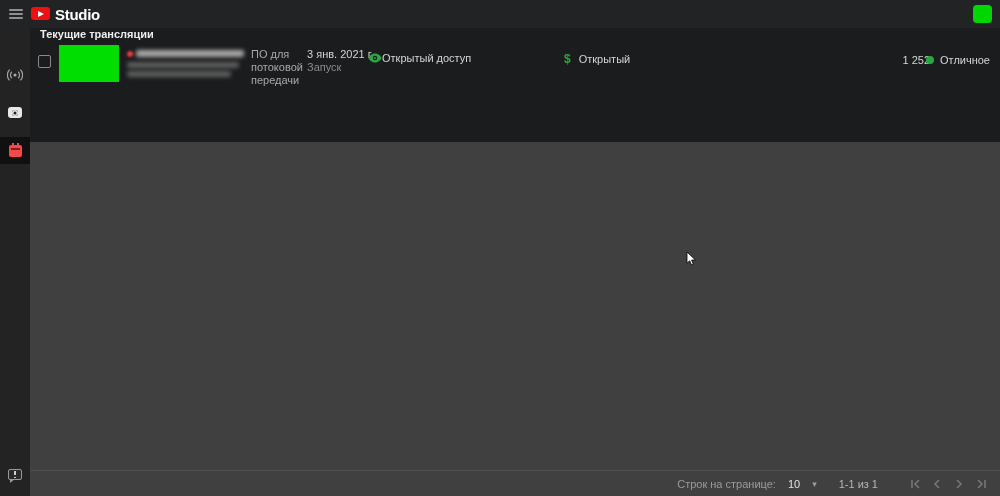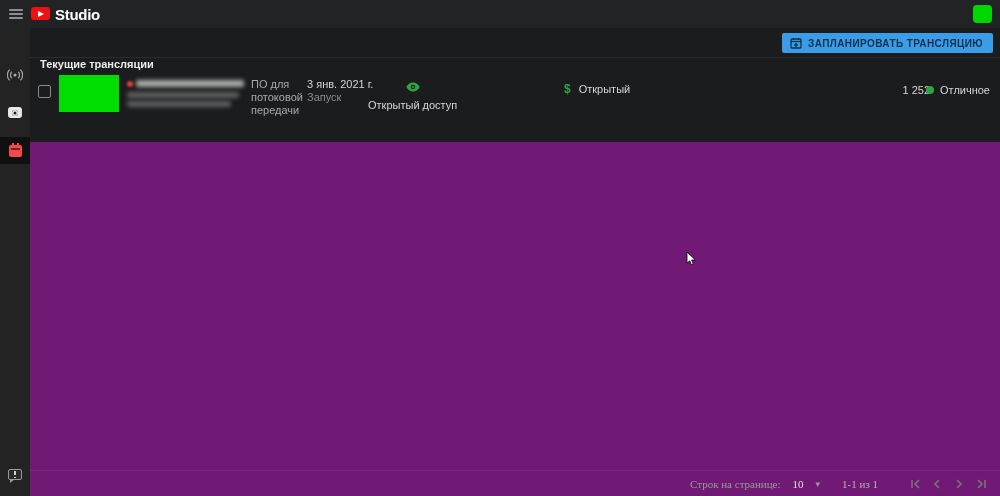--- a/index.html
+++ b/index.html
@@ -1,20 +1,20 @@
 <!DOCTYPE html>
 <html style="--accent-blue: #3b9de8; --accent-green: #2ba640; --thumb-green: #00dd00; --avatar-green: #00d600; --brand-red: #ee1111;"><head>
 <meta charset="utf-8">
 <style>
   * { margin:0; padding:0; box-sizing:border-box; }
   html,body { background:#000; }
   body { font-family:"Liberation Sans", sans-serif; }
   .screen {
     position:relative; width:1000px; height:496px; overflow:hidden;
-    background:#701a75; color:#ddd;
+    background:#404040; color:#ddd;
   }
 
   
   .topbar { position:absolute; left:0; top:0; width:1000px; height:28px; background:#222324; z-index:5; }
   .hamburger { position:absolute; left:9px; top:9px; width:14px; height:10px; display:flex; flex-direction:column; justify-content:space-between; cursor:pointer; }
   .hamburger span { display:block; width:14px; height:2px; background:#8f8f8f; border-radius:1px; }
   .yt-logo { position:absolute; left:31px; top:7px; width:19px; height:13px; background:var(--brand-red,#f00); border-radius:3px; display:flex; align-items:center; justify-content:center; }
   .yt-logo .tri { width:0; height:0; border-left:6px solid #fff; border-top:3.5px solid transparent; border-bottom:3.5px solid transparent; margin-left:1px; }
   .brand { position:absolute; left:55px; top:6px; font-size:15px; font-weight:bold; letter-spacing:-0.3px; color:#fff; }
   .avatar { position:absolute; left:973px; top:5px; width:19px; height:18px; border-radius:4px; background:var(--avatar-green,#00d600); }
@@ -53,29 +53,29 @@
   .title-block { position:absolute; left:97px; top:9px; width:130px; }
   .t-line1 { display:flex; align-items:center; gap:3px; }
   .red-dot { width:6px; height:6px; border-radius:50%; background:#e23d3d; filter:blur(1px); }
   .blur-bar { height:7px; border-radius:2px; background:#c2c2c2; opacity:0.85; filter:blur(2px); }
   .blur-bar.dim { height:6px; background:#8b8b8b; opacity:0.6; }
 
   .cell-type { position:absolute; left:221px; top:7px; width:58px; font-size:11px; line-height:13px; color:#a9a9a9; }
   .cell-date { position:absolute; left:277px; top:7px; font-size:11px; line-height:13px; }
   .cell-date .d1 { color:#d6d6d6; }
   .cell-date .d2 { color:#8a8a8a; }
-  .cell-access { position:absolute; left:338px; top:11px; display:flex; align-items:center; gap:7px; font-size:11px; color:#d6d6d6;flex-direction:column; }
+  .cell-access { position:absolute; left:338px; top:11px; display:flex; align-items:center; font-size:11px; color:#d6d6d6; }
   .cell-monet { position:absolute; left:534px; top:11px; display:flex; align-items:center; gap:8px; font-size:11px; color:#d6d6d6; }
   .dollar { color:var(--accent-green,#2ba640); font-size:12px; font-weight:bold; }
   .cell-viewers { position:absolute; right:70px; top:13px; font-size:11px; color:#d6d6d6; }
   .cell-conn { position:absolute; right:10px; top:13px; display:flex; align-items:center; gap:6px; font-size:11px; color:#d6d6d6; }
   .green-dot { width:8px; height:8px; border-radius:50%; background:var(--accent-green,#2ba640); }
 
   
-  .footer { position:absolute; left:30px; bottom:0; width:970px; height:26px; border-top:1px solid rgba(255,255,255,0.08); display:flex; align-items:center; justify-content:flex-end; font-size:11px; color:#9b9b9b; padding-right:8px;font-family:Liberation Serif, serif; }
+  .footer { position:absolute; left:30px; bottom:0; width:970px; height:26px; border-top:1px solid rgba(255,255,255,0.08); display:flex; align-items:center; justify-content:flex-end; font-size:11px; color:#9b9b9b; padding-right:8px; }
   .rpp-label { margin-right:12px; }
   .rpp-select { display:flex; align-items:center; gap:12px; margin-right:22px; cursor:pointer; }
   .rpp-value { color:#e0e0e0; }
   .caret { color:#9b9b9b; font-size:9px; }
   .range-label { margin-right:26px; color:#b5b5b5;text-align:right; }
   .nav-btn { width:14px; height:14px; margin:0 4px; display:flex; align-items:center; justify-content:center; background:none; border:none; cursor:pointer; padding:0; }
   .nav-btn svg { display:block; }
 
   
   .cursor { position:absolute; left:686px; top:251px; z-index:50; pointer-events:none; }
@@ -116,33 +116,20 @@
     </div>
     <div class="sb-item" style="top:433px">
       <div class="bubble-icon">
           <span class="tail"></span>
         </div>
     </div>
   </div>
 
   <div class="card">
 
-    <div class="toolbar">
-      <button class="schedule-btn">
-        <svg width="12" height="12" viewBox="0 0 12 12">
-          <rect x="1" y="2" width="10" height="9" rx="1" fill="none" stroke="#10304b" stroke-width="1.3"></rect>
-          <line x1="1" y1="4.5" x2="11" y2="4.5" stroke="#10304b" stroke-width="1.3"></line>
-          <line x1="3.5" y1="1" x2="3.5" y2="3" stroke="#10304b" stroke-width="1.3"></line>
-          <line x1="8.5" y1="1" x2="8.5" y2="3" stroke="#10304b" stroke-width="1.3"></line>
-          <line x1="6" y1="6" x2="6" y2="10" stroke="#10304b" stroke-width="1.3"></line>
-          <line x1="4" y1="8" x2="8" y2="8" stroke="#10304b" stroke-width="1.3"></line>
-        </svg>
-        <span>ЗАПЛАНИРОВАТЬ ТРАНСЛЯЦИЮ</span>
-      </button>
-    </div>
 
 
     <div class="section-row">
       <div class="section-title">Текущие трансляции</div>
     </div>
 
     <div class="data-row">
       <div class="checkbox"></div>
       <div class="thumb"></div>
 

